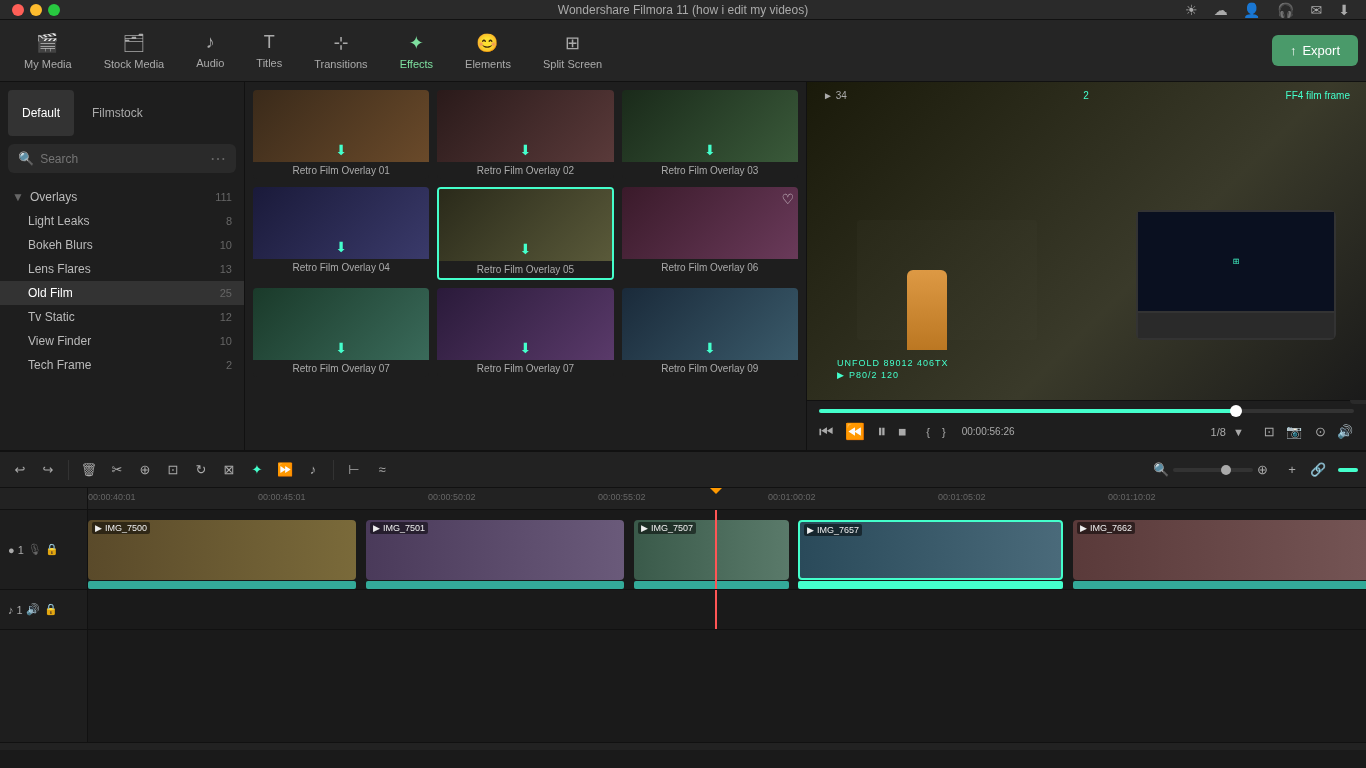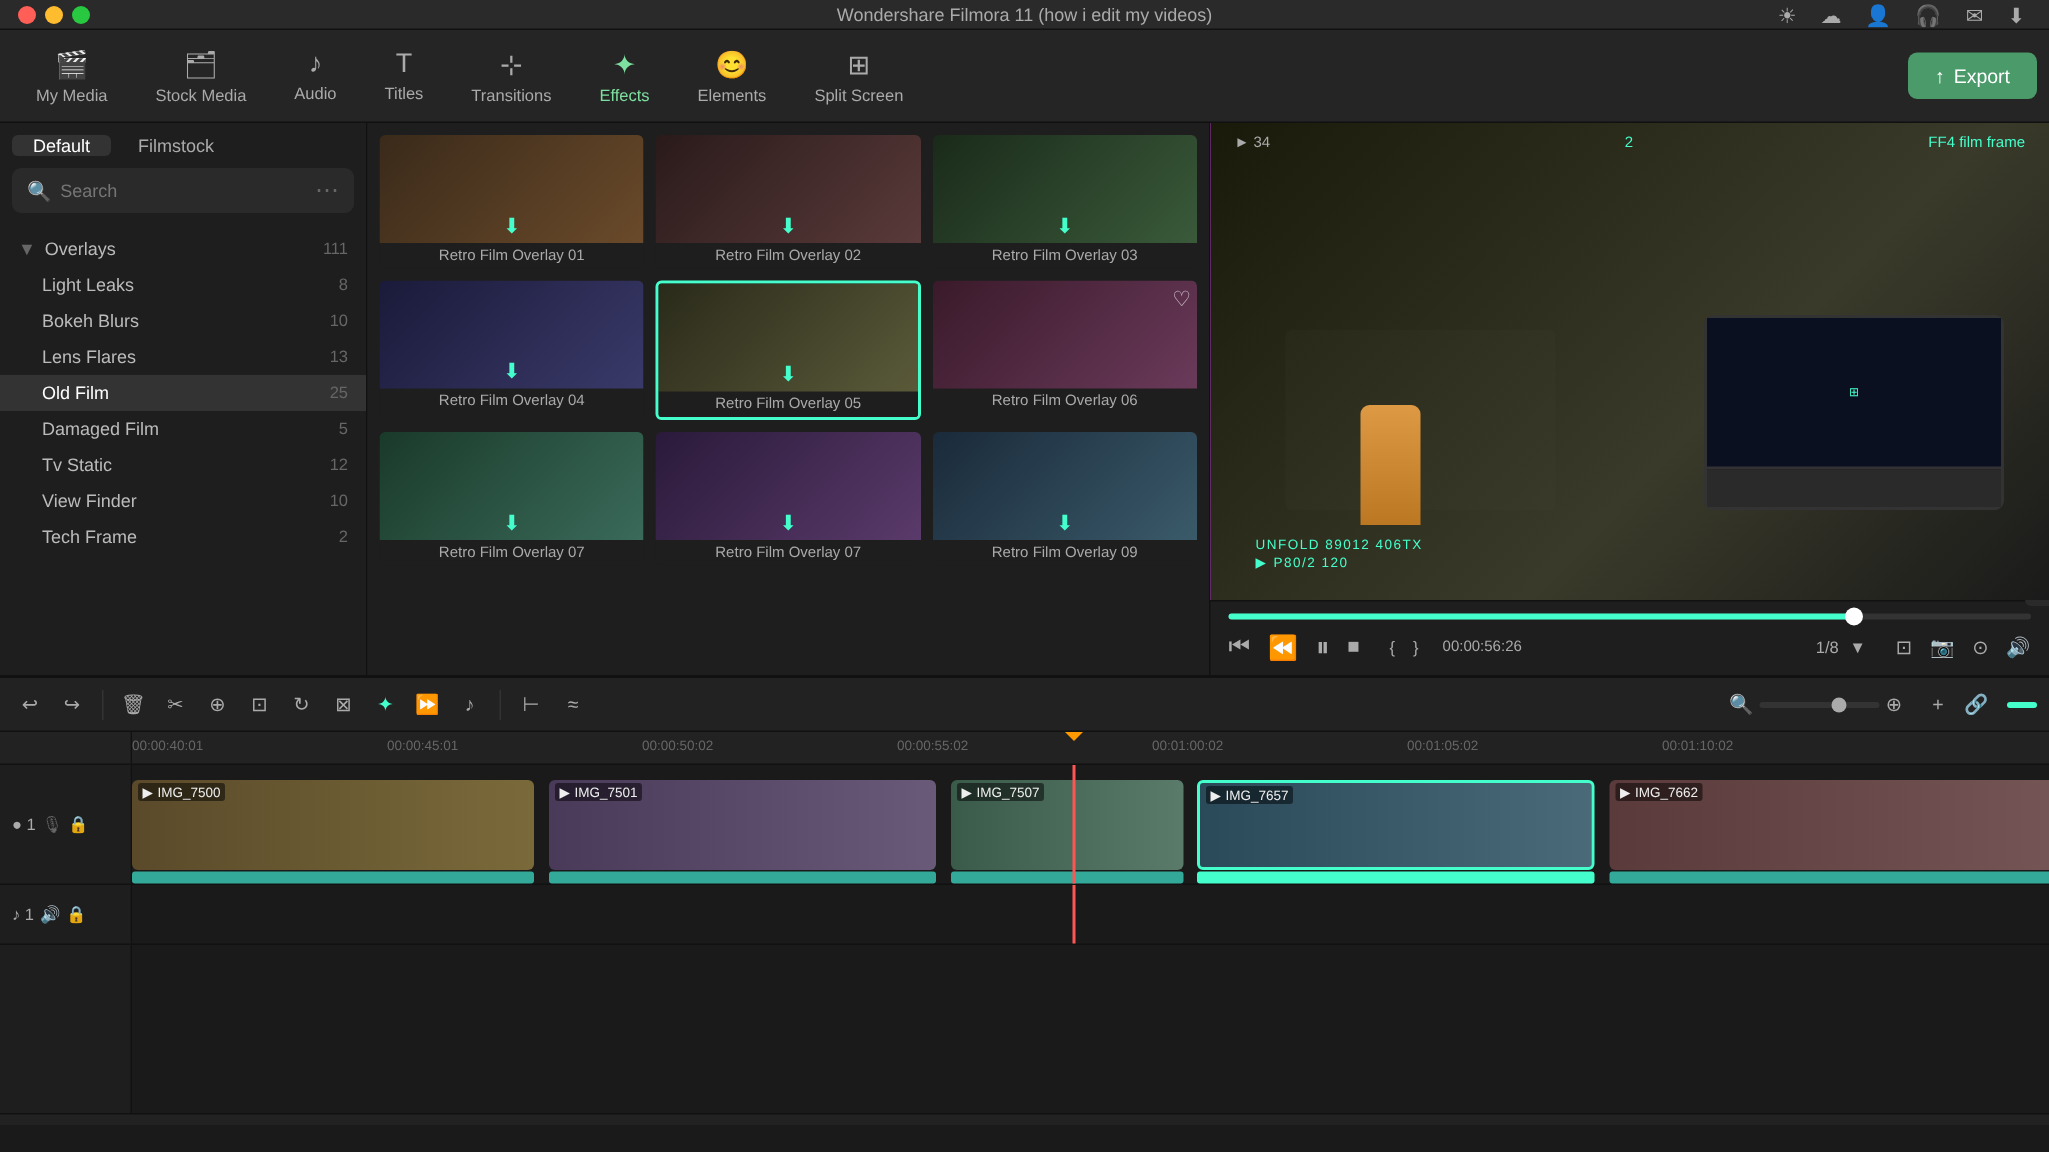--- a/index.html
+++ b/index.html
@@ -102,21 +102,21 @@
       border-right: 1px solid #111;
       display: flex;
       flex-direction: column;
     }
     .panel-tabs {
       display: flex;
       padding: 8px 8px 0;
       gap: 4px;
     }
     .panel-tab {
-      padding: 0 14px;
+      padding: 16px 14px;
       border-radius: 4px;
       cursor: pointer;
       font-size: 12px;
       color: #aaa;
     }
     .panel-tab.active {
       background: #333;
       color: #fff;
     }
     .search-bar {
@@ -575,24 +575,20 @@
         <span>Bokeh Blurs</span>
         <span class="count">10</span>
       </div>
       <div class="category-item sub">
         <span>Lens Flares</span>
         <span class="count">13</span>
       </div>
       <div class="category-item sub active">
         <span>Old Film</span>
         <span class="count">25</span>
-      </div>
-      <div class="category-item sub">
-        <span>Damaged Film</span>
-        <span class="count">5</span>
       </div>
       <div class="category-item sub">
         <span>Tv Static</span>
         <span class="count">12</span>
       </div>
       <div class="category-item sub">
         <span>View Finder</span>
         <span class="count">10</span>
       </div>
       <div class="category-item sub">

